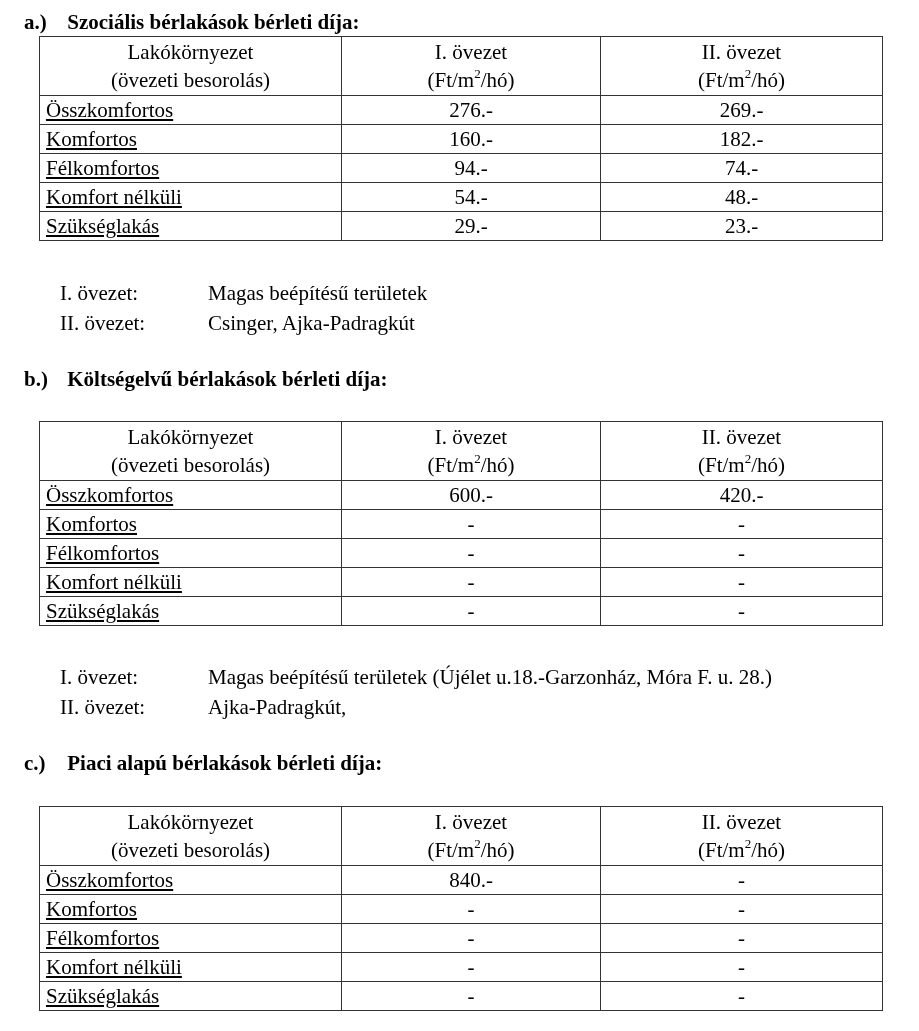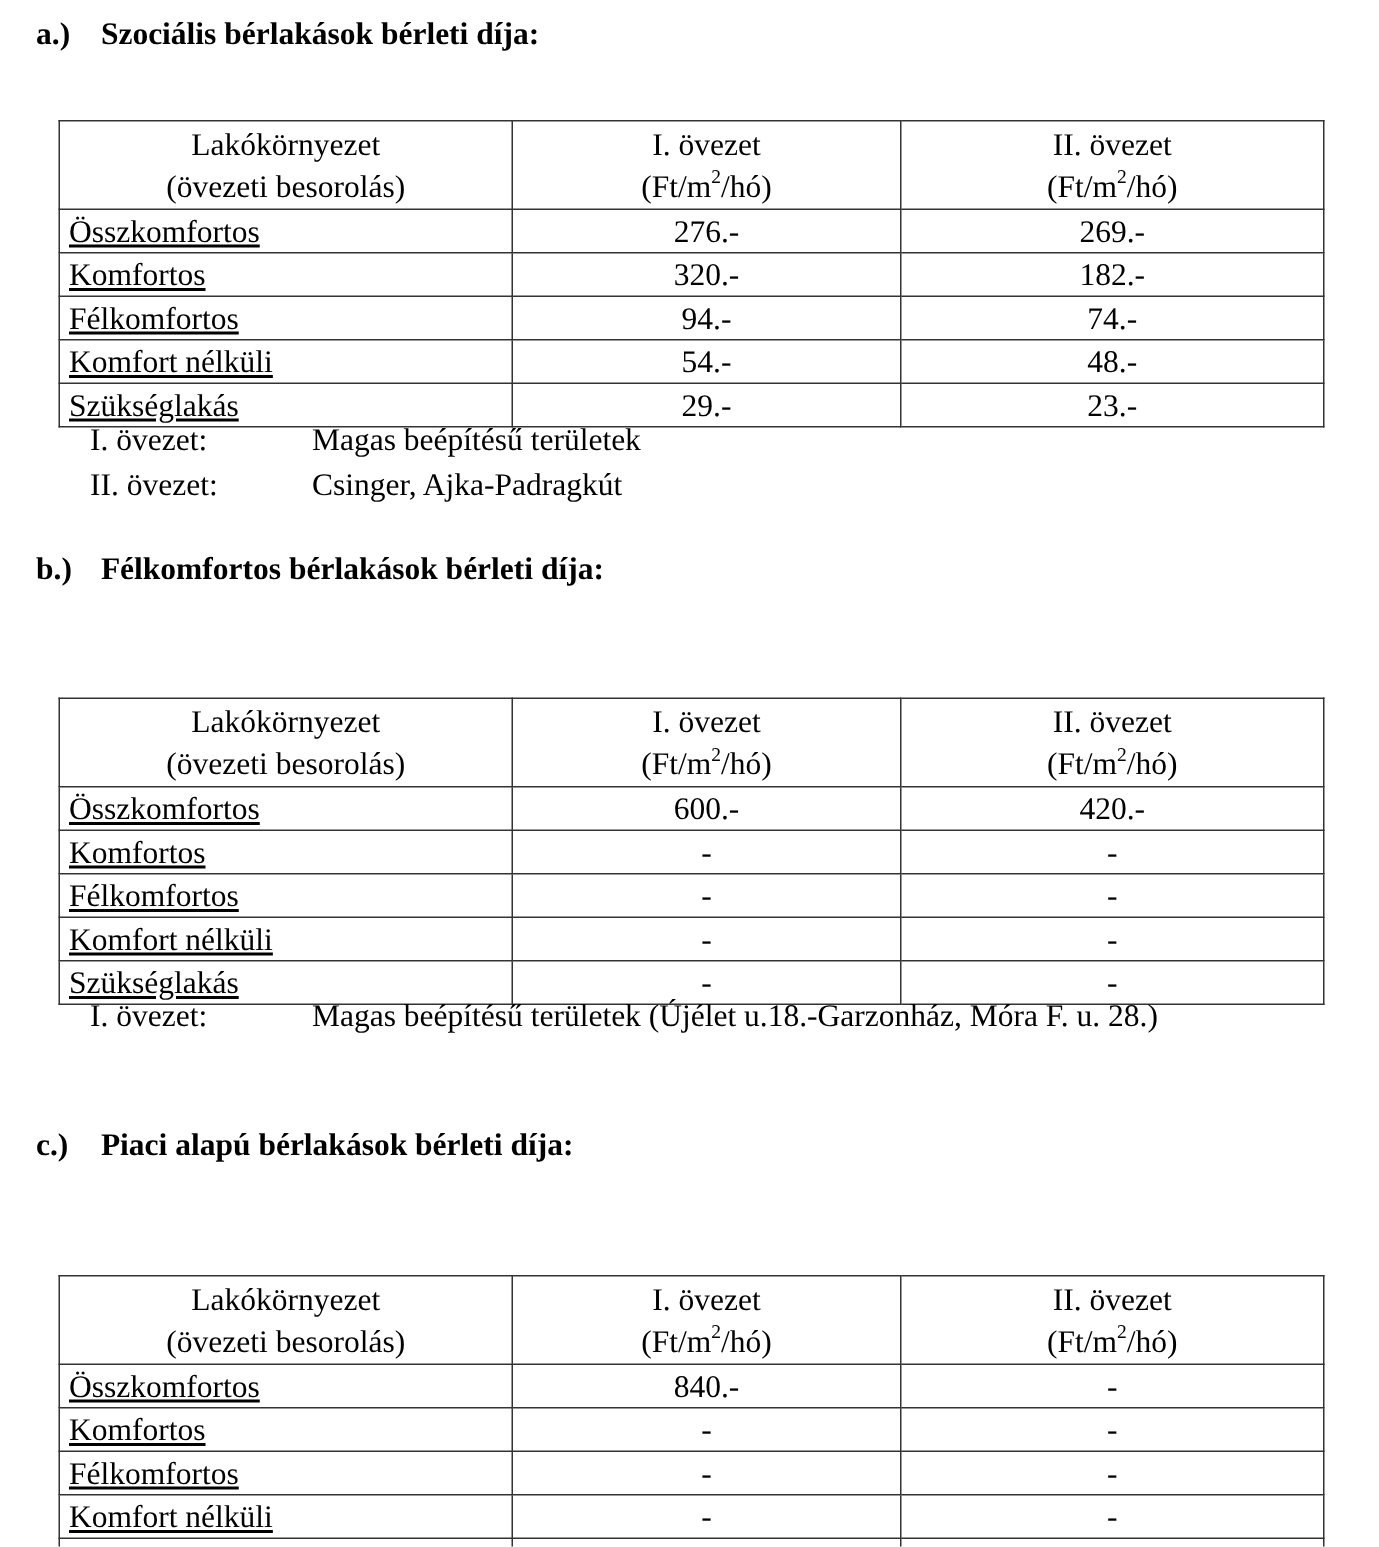--- a/index.html
+++ b/index.html
@@ -7,21 +7,21 @@
     width: 919px; height: 1031px; position: relative; overflow: hidden;
     font-family: "Liberation Serif", serif; color: #000; font-size: 21px;
   }
   .heading {
     position: absolute; left: 24px; font-weight: bold; font-size: 21px; line-height: 24px;
     white-space: nowrap;
   }
   .heading .lbl { display: inline-block; width: 38px; }
   table.rent {
     position: absolute; left: 39px; width: 843px;
-    border-collapse: collapse; table-layout: fixed; margin-top: 44px;
+    border-collapse: collapse; table-layout: fixed;
   }
   table.rent td {
     border: 1.5px solid #333;
     padding: 0 6px; height: 28px; line-height: 28px;
     font-size: 21px; white-space: nowrap;
   }
   table.rent col.c0 { width: 302px; }
   table.rent col.c1 { width: 259px; }
   table.rent col.c2 { width: 282px; }
   table.rent tr.head td {
@@ -53,21 +53,21 @@
     <td><span>I. övezet</span><br><span>(Ft/m</span><sup>2</sup><span>/hó)</span></td>
     <td><span>II. övezet</span><br><span>(Ft/m</span><sup>2</sup><span>/hó)</span></td>
   </tr>
   <tr>
         <td class="name">Összkomfortos</td>
         <td class="val">276.-</td>
         <td class="val">269.-</td>
       </tr>
   <tr>
         <td class="name">Komfortos</td>
-        <td class="val">320.-</td>
+        <td class="val">160.-</td>
         <td class="val">182.-</td>
       </tr>
   <tr>
         <td class="name">Félkomfortos</td>
         <td class="val">94.-</td>
         <td class="val">74.-</td>
       </tr>
   <tr>
         <td class="name">Komfort nélküli</td>
         <td class="val">54.-</td>
@@ -80,21 +80,21 @@
       </tr>
 </tbody>
   </table>
 <div class="notes" style="top:278px;">
   <div class="row"><span class="k">I. övezet:</span><span>Magas beépítésű területek</span></div>
   <div class="row"><span class="k">II. övezet:</span><span>Csinger, Ajka-Padragkút</span></div>
 </div>
 
 <div class="heading" style="top:367px;">
   <span class="lbl">b.)</span>
-  <span>Félkomfortos bérlakások bérleti díja:</span>
+  <span>Költségelvű bérlakások bérleti díja:</span>
 </div>
 <table class="rent" style="top:421px;">
   <colgroup>
       <col class="c0">
       <col class="c1">
       <col class="c2">
     </colgroup>
   <tbody>
       <tr class="head">
     <td><span>Lakókörnyezet</span><br><span>(övezeti besorolás)</span></td>
@@ -123,20 +123,21 @@
       </tr>
   <tr>
         <td class="name">Szükséglakás</td>
         <td class="val">-</td>
         <td class="val">-</td>
       </tr>
 </tbody>
   </table>
 <div class="notes" style="top:662px;">
   <div class="row"><span class="k">I. övezet:</span><span>Magas beépítésű területek (Újélet u.18.-Garzonház, Móra F. u. 28.)</span></div>
+  <div class="row"><span class="k">II. övezet:</span><span>Ajka-Padragkút,</span></div>
 </div>
 
 <div class="heading" style="top:751px;">
   <span class="lbl">c.)</span>
   <span>Piaci alapú bérlakások bérleti díja:</span>
 </div>
 <table class="rent" style="top:806px;">
   <colgroup>
       <col class="c0">
       <col class="c1">

